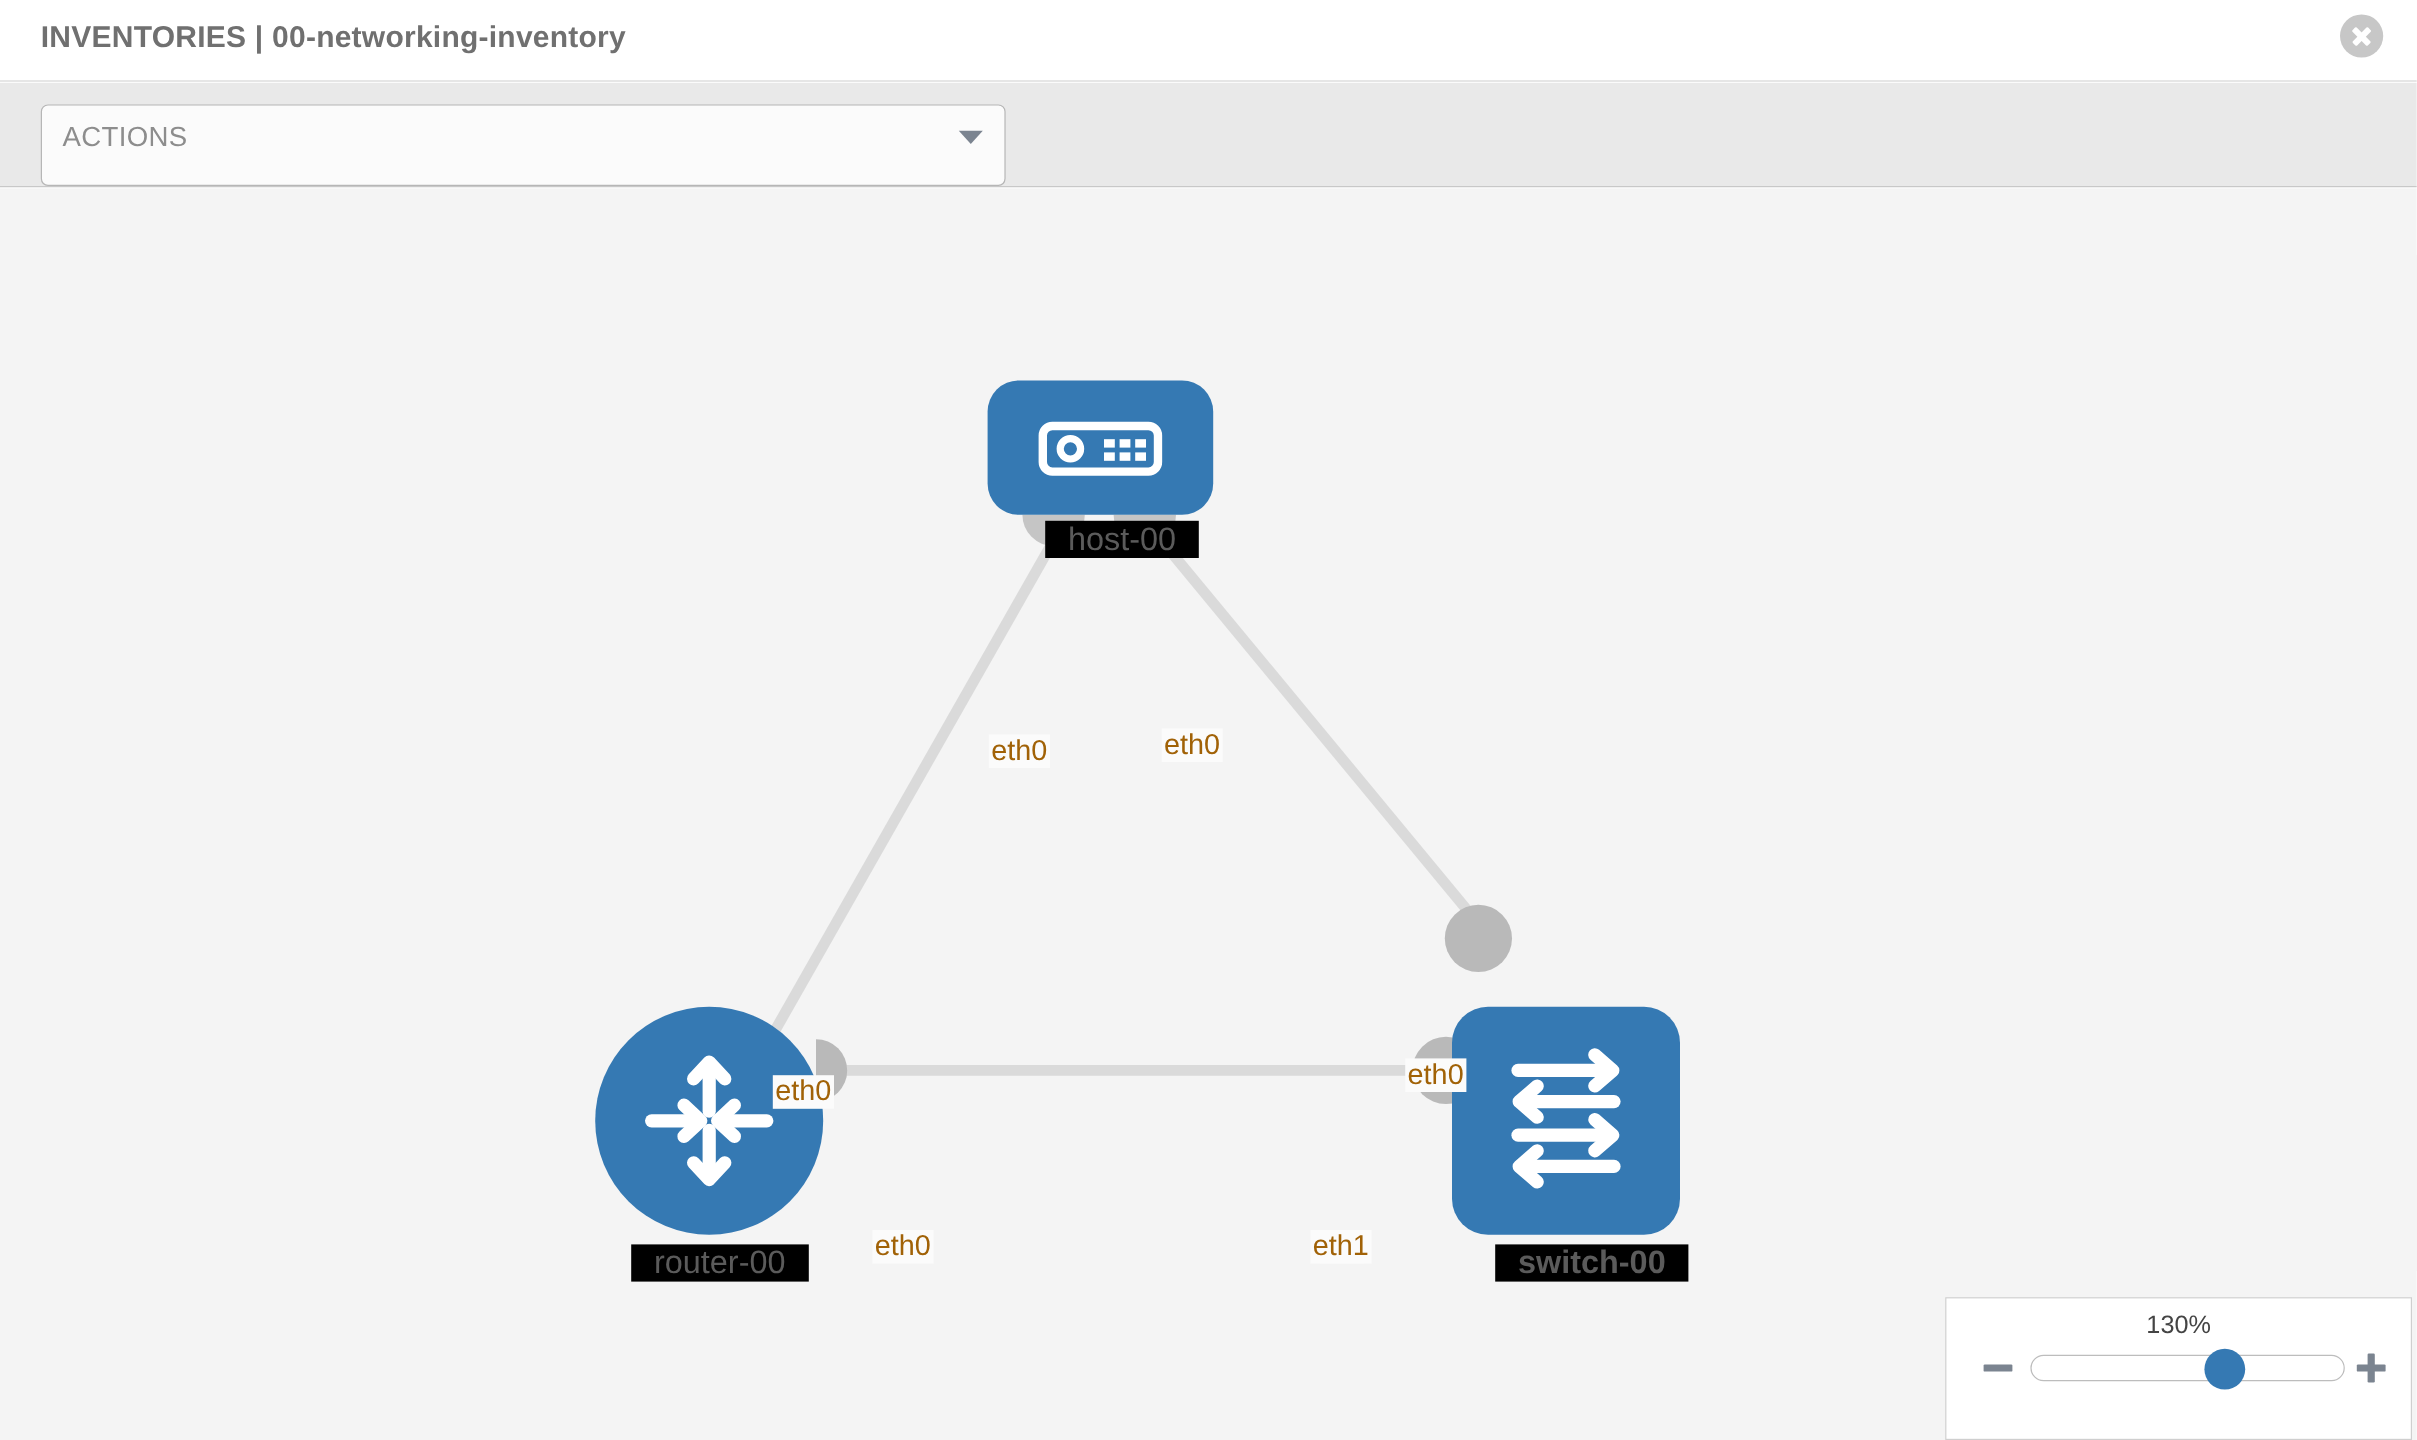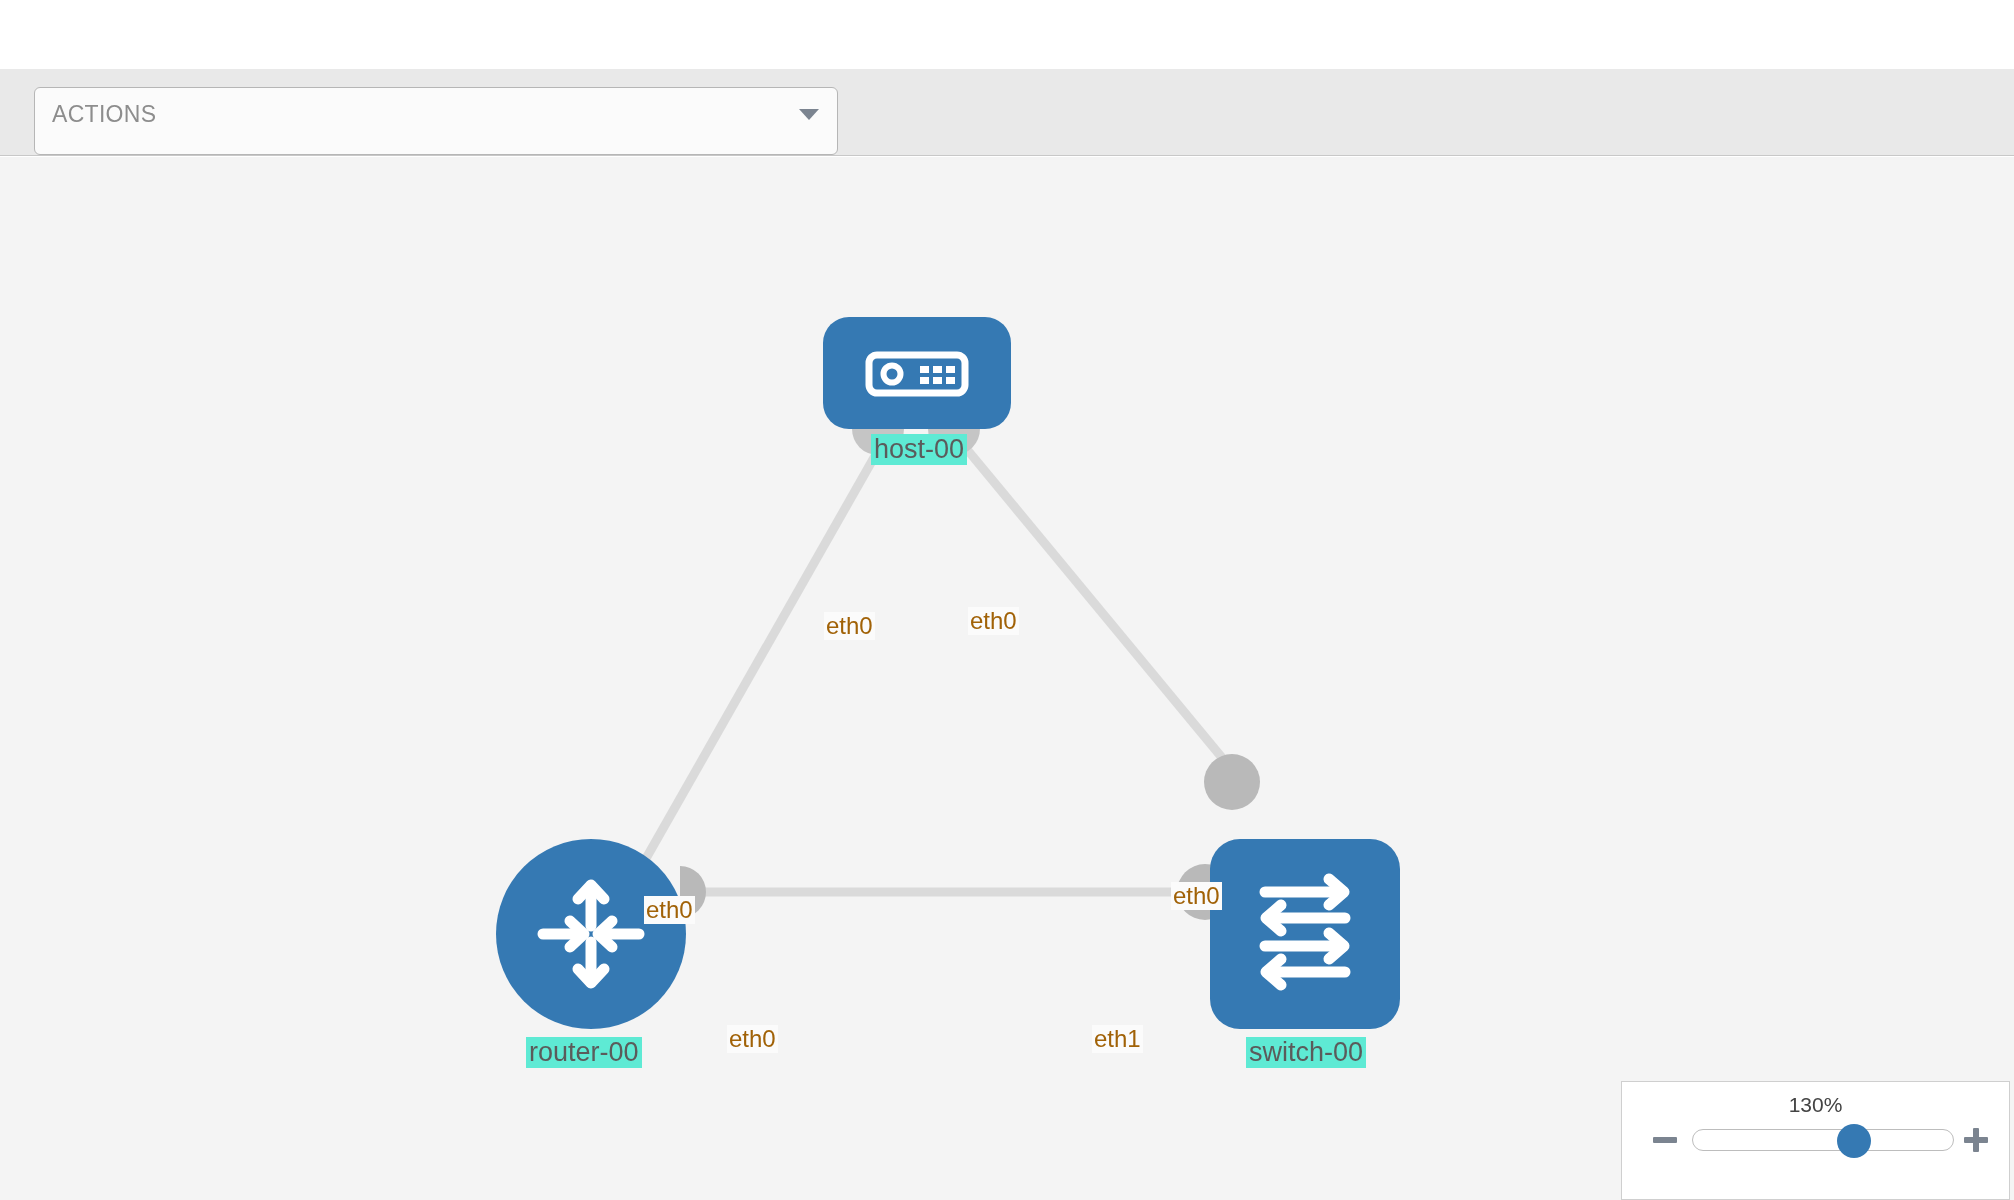--- a/index.html
+++ b/index.html
@@ -89,37 +89,37 @@
   
   .node { position: absolute; }
   .node-shape {
     position: absolute; background: #3579b3;
     display: flex; align-items: center; justify-content: center;
     cursor: pointer;
   }
   .node-label {
     position: absolute; white-space: nowrap;
     font-size: 27px; color: #5b5b5b;
-    background: #5eead4; padding: 0 3px;
+    background: #000000; padding: 0 19px;
   }
 
   
   #node-host .node-shape { left: 0; top: 0; width: 188px; height: 112px; border-radius: 26px; }
   #node-host { left: 823px; top: 160px; }
   #node-host .node-label { left: 48px; top: 117px; }
 
   
   #node-router .node-shape { left: 0; top: 0; width: 190px; height: 190px; border-radius: 50%; }
   #node-router { left: 496px; top: 682px; }
   #node-router .node-label { left: 30px; top: 198px; }
 
   
   #node-switch .node-shape { left: 0; top: 0; width: 190px; height: 190px; border-radius: 30px; }
   #node-switch { left: 1210px; top: 682px; }
-  #node-switch .node-label { left: 36px; top: 198px; }
+  #node-switch .node-label { left: 36px; top: 198px; font-weight: bold; }
 
   
   .iface {
     position: absolute; white-space: nowrap;
     font-size: 24px; color: #a16207;
     background: #fbfbfb; padding: 0 2px;
   }
 
   
   .zoom-panel {
@@ -156,20 +156,24 @@
     position: absolute; top: -6px; left: 144px;
     width: 34px; height: 34px; border-radius: 50%;
     background: #3579b3; cursor: grab;
   }
 </style>
 </head>
 <body>
 
 <div class="app">
 
+  <div class="titlebar">
+    <div class="title">INVENTORIES | 00-networking-inventory</div>
+    <div class="close-icon"></div>
+  </div>
 
   <div class="toolbar">
 
     <div class="actions-select">
       <span class="lbl">ACTIONS</span>
       <span class="caret"></span>
     </div>
 
     <span class="tool-icon wrench-icon">
       <svg width="46" height="46" viewBox="0 0 46 46" aria-hidden="true">

